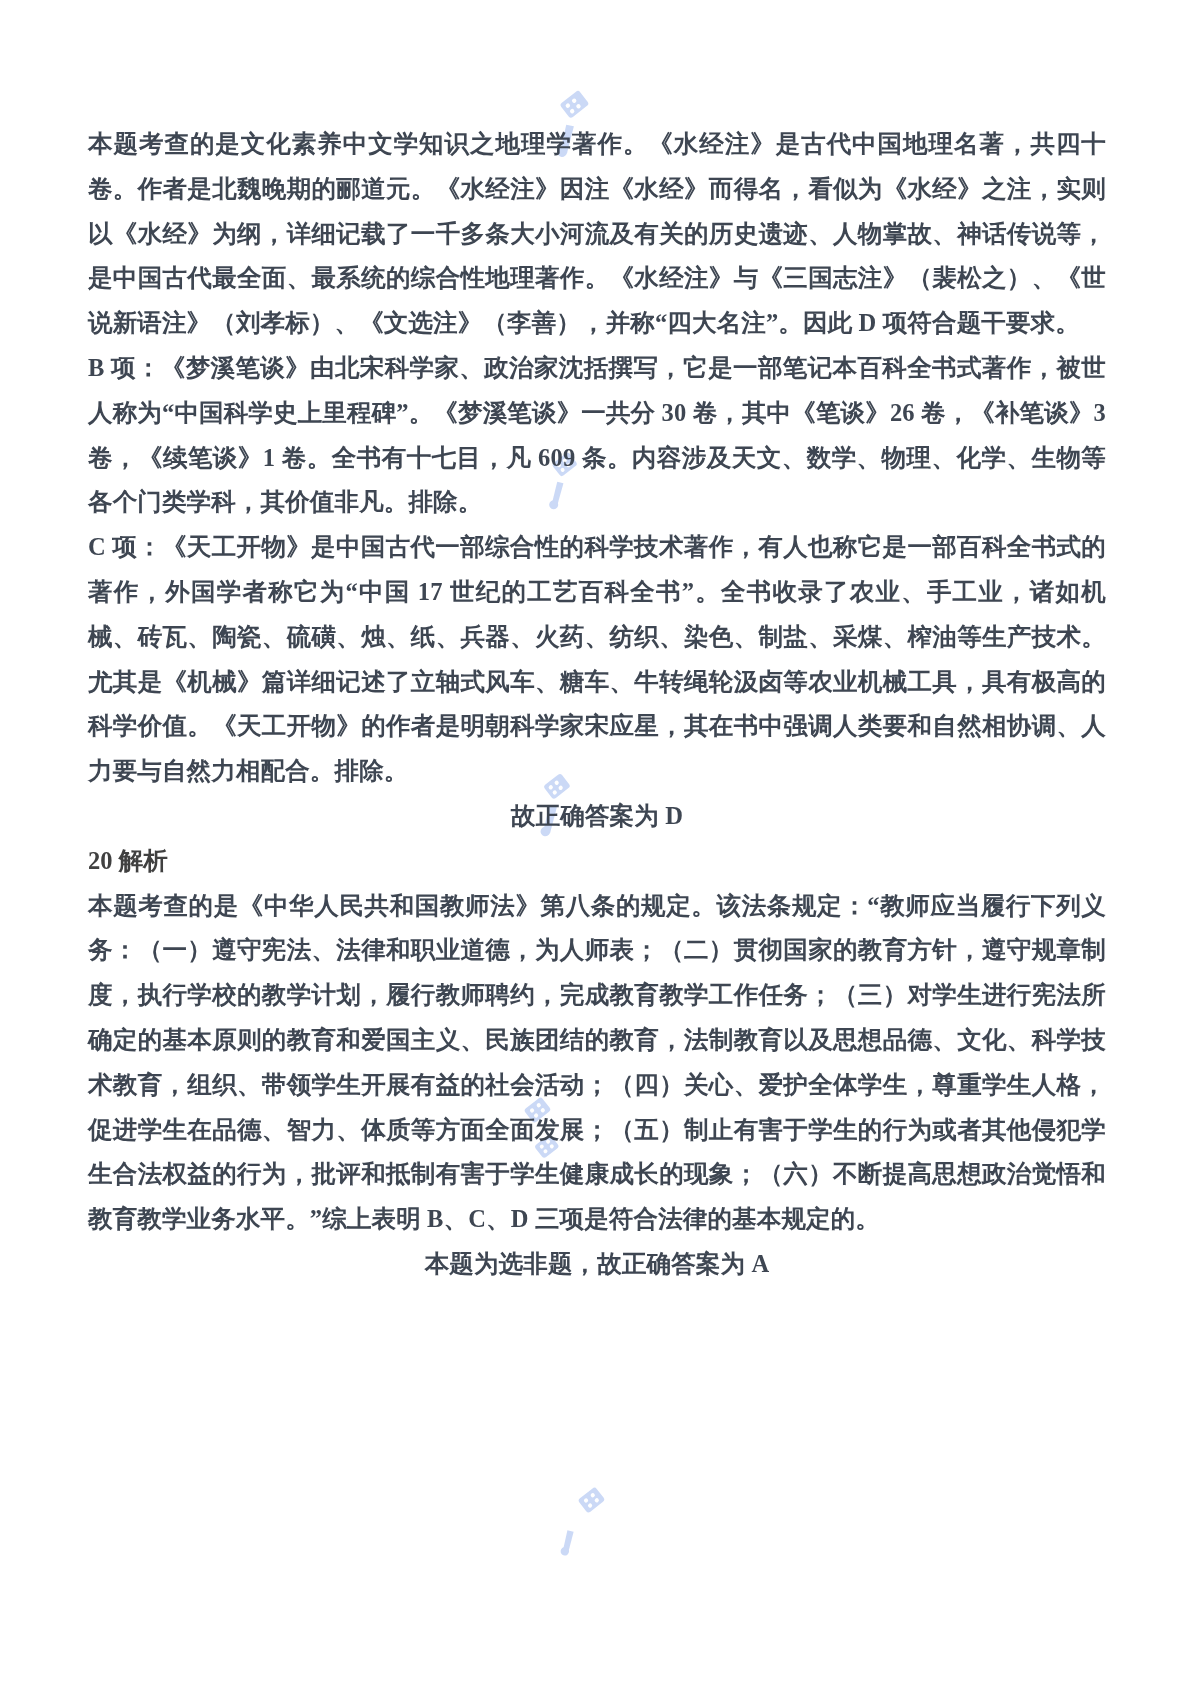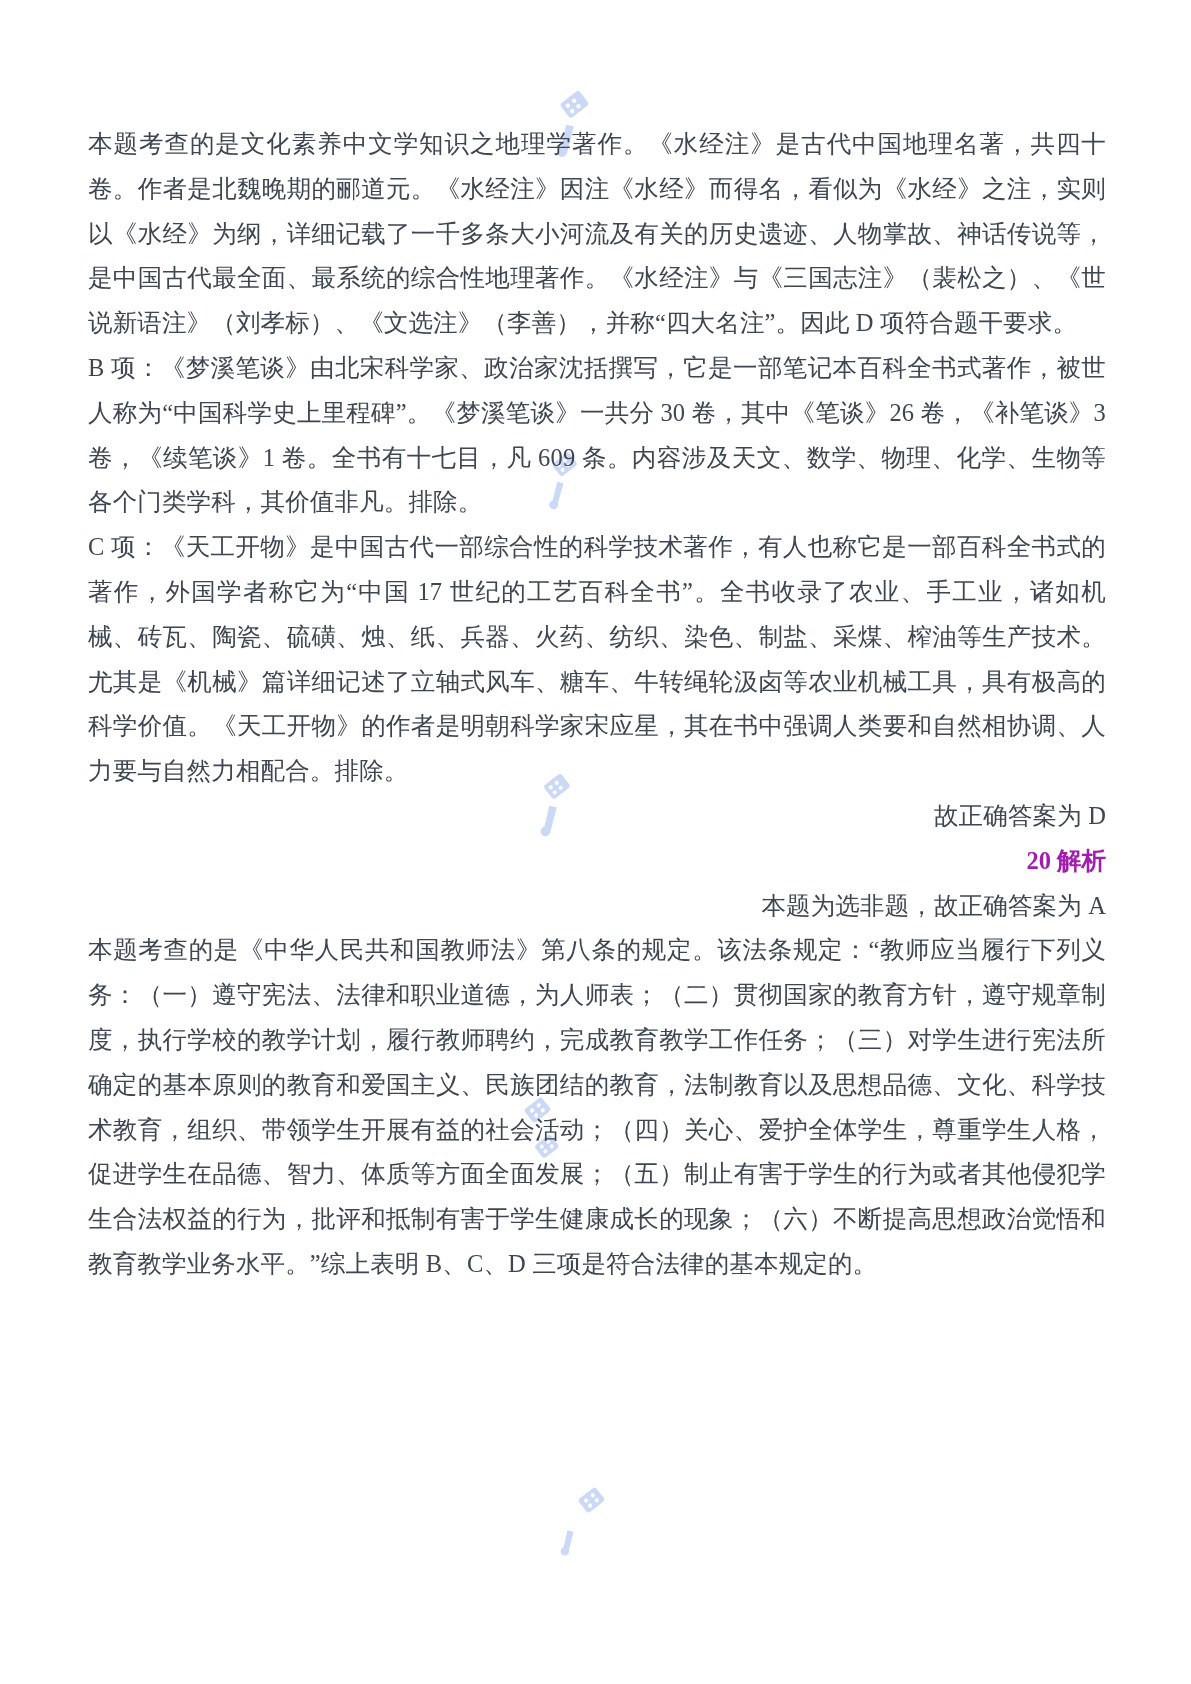--- a/index.html
+++ b/index.html
@@ -28,33 +28,34 @@
   p.para {
     margin: 0 0 0 0;
     padding: 0;
     color: #3e4652;
     font-size: 24.5px;
     line-height: 44.8px;
     text-align: justify;
     text-justify: inter-ideograph;
     letter-spacing: 0.15px;
     font-family: "Liberation Serif", "DejaVu Serif", serif;
+    font-weight: bold;
   }
   p.para.nojust {
-    text-align: right;
+    text-align: center;
   }
   h3.heading {
     margin: 0;
     padding: 0;
-    color: #a21caf;
+    color: #404040;
     font-size: 24.5px;
     line-height: 44.8px;
     font-weight: bold;
     font-family: "Liberation Serif", "DejaVu Serif", serif;
-    text-align: right;
+    text-align: left;
   }
   
   .wm {
     position: absolute;
     z-index: 1;
     pointer-events: none;
     opacity: 0.85;
   }
   .wm svg { display: block; }
 </style>
@@ -155,19 +156,19 @@
 
 
     <p class="para">B 项：《梦溪笔谈》由北宋科学家、政治家沈括撰写，它是一部笔记本百科全书式著作，被世人称为“中国科学史上里程碑”。《梦溪笔谈》一共分 30 卷，其中《笔谈》26 卷，《补笔谈》3 卷，《续笔谈》1 卷。全书有十七目，凡 609 条。内容涉及天文、数学、物理、化学、生物等各个门类学科，其价值非凡。排除。</p>
 
     <p class="para">C 项：《天工开物》是中国古代一部综合性的科学技术著作，有人也称它是一部百科全书式的著作，外国学者称它为“中国 17 世纪的工艺百科全书”。全书收录了农业、手工业，诸如机械、砖瓦、陶瓷、硫磺、烛、纸、兵器、火药、纺织、染色、制盐、采煤、榨油等生产技术。尤其是《机械》篇详细记述了立轴式风车、糖车、牛转绳轮汲卤等农业机械工具，具有极高的科学价值。《天工开物》的作者是明朝科学家宋应星，其在书中强调人类要和自然相协调、人力要与自然力相配合。排除。</p>
 
     <p class="para nojust">故正确答案为 D</p>
 
     <h3 class="heading">20 解析</h3>
 
+    <p class="para">本题考查的是《中华人民共和国教师法》第八条的规定。该法条规定：“教师应当履行下列义务：（一）遵守宪法、法律和职业道德，为人师表；（二）贯彻国家的教育方针，遵守规章制度，执行学校的教学计划，履行教师聘约，完成教育教学工作任务；（三）对学生进行宪法所确定的基本原则的教育和爱国主义、民族团结的教育，法制教育以及思想品德、文化、科学技术教育，组织、带领学生开展有益的社会活动；（四）关心、爱护全体学生，尊重学生人格，促进学生在品德、智力、体质等方面全面发展；（五）制止有害于学生的行为或者其他侵犯学生合法权益的行为，批评和抵制有害于学生健康成长的现象；（六）不断提高思想政治觉悟和教育教学业务水平。”综上表明 B、C、D 三项是符合法律的基本规定的。</p>
+
     <p class="para nojust">本题为选非题，故正确答案为 A</p>
-
-    <p class="para">本题考查的是《中华人民共和国教师法》第八条的规定。该法条规定：“教师应当履行下列义务：（一）遵守宪法、法律和职业道德，为人师表；（二）贯彻国家的教育方针，遵守规章制度，执行学校的教学计划，履行教师聘约，完成教育教学工作任务；（三）对学生进行宪法所确定的基本原则的教育和爱国主义、民族团结的教育，法制教育以及思想品德、文化、科学技术教育，组织、带领学生开展有益的社会活动；（四）关心、爱护全体学生，尊重学生人格，促进学生在品德、智力、体质等方面全面发展；（五）制止有害于学生的行为或者其他侵犯学生合法权益的行为，批评和抵制有害于学生健康成长的现象；（六）不断提高思想政治觉悟和教育教学业务水平。”综上表明 B、C、D 三项是符合法律的基本规定的。</p>
 
   </div>
 
 </div>
 
 </body></html>

